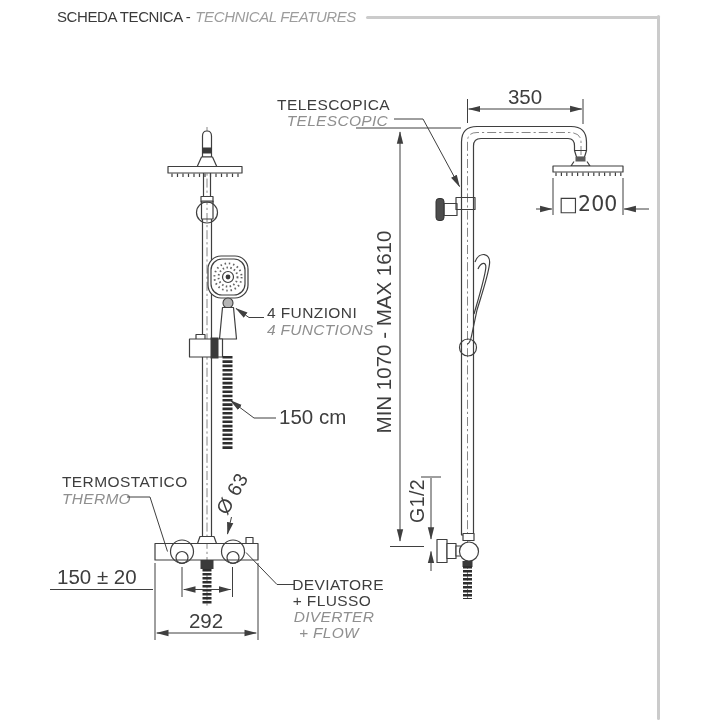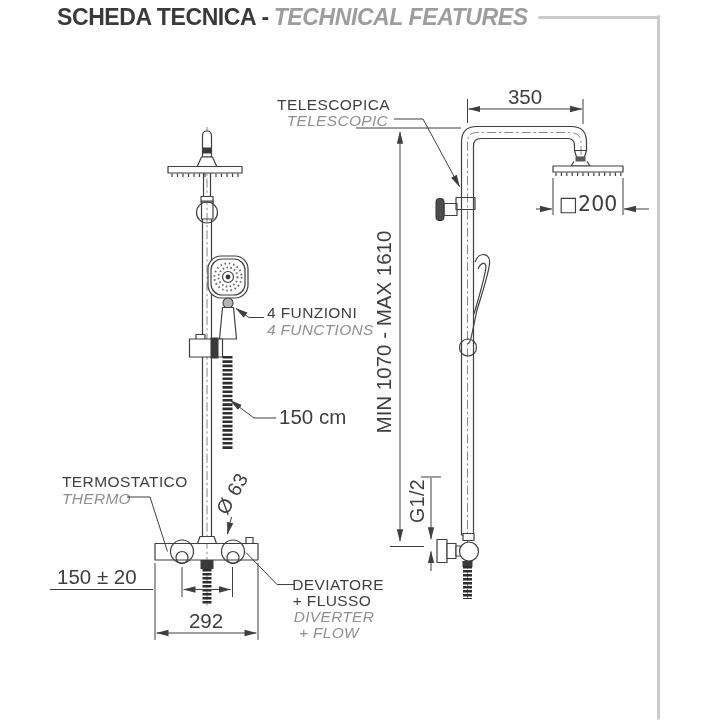--- a/index.html
+++ b/index.html
@@ -6,21 +6,21 @@
   #canvas {
     position:relative; width:720px; height:720px; background:#ffffff;
     overflow:hidden; font-family:"Liberation Sans", sans-serif;
   }
   
   #hdr {
     position:absolute; left:57px; top:3px; width:603px;
     display:flex; align-items:flex-start;
   }
   #hdr .ttl {
-    font-size:23px; font-weight:bold; letter-spacing:-0.4px;
+    font-size:15px; font-weight:normal; letter-spacing:-0.4px;
     line-height:28px; white-space:nowrap; color:#3a3a3a;
   }
   #hdr .ttl .en { color:#9d9d9d; font-style:italic; margin-left:5px; }
   #hdr .rule { flex:1; height:2.5px; background:#cbcbcb; margin-left:10px; margin-top:13px; border-radius:2px; }
   #vrule { position:absolute; left:657px; top:15px; width:2.5px; height:705px; background:#cbcbcb; border-radius:2px; }
   
   svg { position:absolute; left:0; top:0; }
   .ln  { stroke:#3f3f3f; stroke-width:1.2; fill:none; stroke-linejoin:round; }
   .fw  { fill:#ffffff; }
   .dk  { fill:#3a3a3a; stroke:none; }

